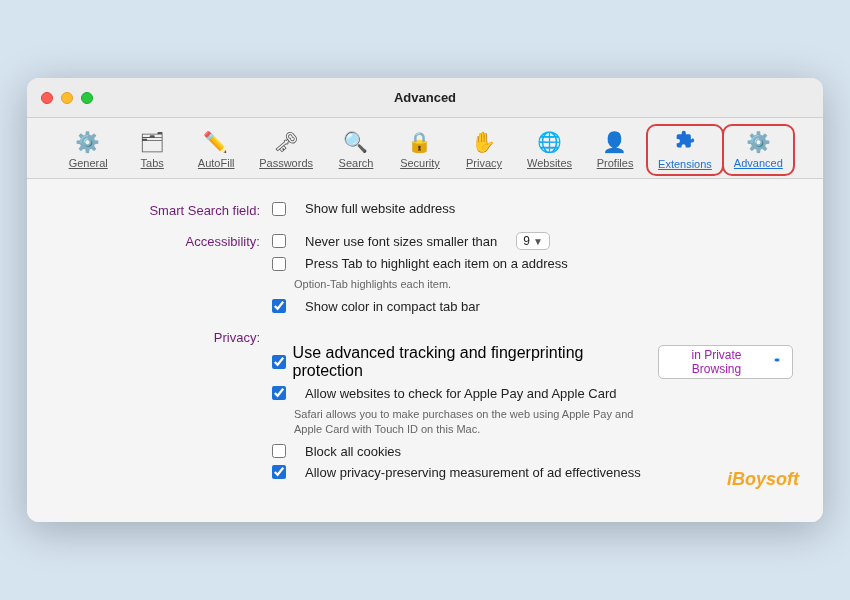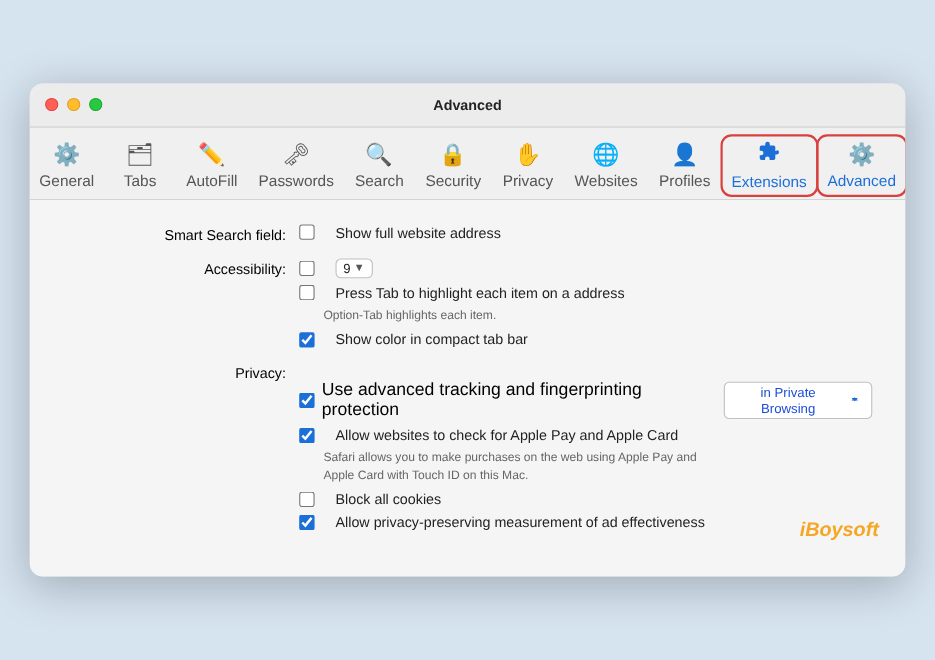--- a/index.html
+++ b/index.html
@@ -85,44 +85,45 @@
       font-size: 20px;
       color: #555;
     }
 
     .tab-item.active .tab-icon,
     .tab-item.active .tab-label {
       color: #1d6fd8;
     }
 
     .tab-label {
-      font-size: 14px;
+      font-size: 11px;
       color: #555;
       white-space: nowrap;
+      text-decoration: underline;
     }
 
     .tab-item.highlighted {
       outline: 2.5px solid #d94040;
       border-radius: 8px;
     }
 
     .content {
       padding: 22px 30px 28px 80px;
       background: #f5f5f5;
     }
 
     .setting-row {
       display: flex;
       align-items: flex-start;
       margin-bottom: 14px;
     }
 
     .setting-label {
       font-size: 13px;
-      color: #000000;
+      color: #701a75;
       font-weight: 500;
       text-align: right;
       min-width: 165px;
       padding-right: 12px;
       padding-top: 2px;
     }
 
     .setting-controls {
       display: flex;
       flex-direction: column;
@@ -153,21 +154,21 @@
 
     .dropdown-btn {
       display: inline-flex;
       align-items: center;
       gap: 4px;
       background: white;
       border: 1px solid #c0c0c0;
       border-radius: 5px;
       padding: 2px 8px;
       font-size: 12px;
-      color: #1d4ed8;
+      color: #a21caf;
       cursor: pointer;
       margin-left: 4px;
     }
 
     .dropdown-btn .arrow {
       color: #1d6fd8;
       font-size: 14px;
     }
 
     .font-size-select {
@@ -291,20 +292,21 @@
             <span>Show full website address</span>
           </div>
         </div>
       </div>
 
       <div class="setting-row">
         <div class="setting-label">Accessibility:</div>
         <div class="setting-controls">
           <div class="checkbox-row">
             <input type="checkbox" style="">
+            <span>Never use font sizes smaller than</span>
             <span class="font-size-select">
               <span>9</span>
               <span style="font-size:10px;color:#555;">▼</span>
             </span>
           </div>
           <div class="checkbox-row">
             <input type="checkbox" style="">
             <span>Press Tab to highlight each item on a address</span>
           </div>
           <div class="sub-note">Option-Tab highlights each item.</div>

